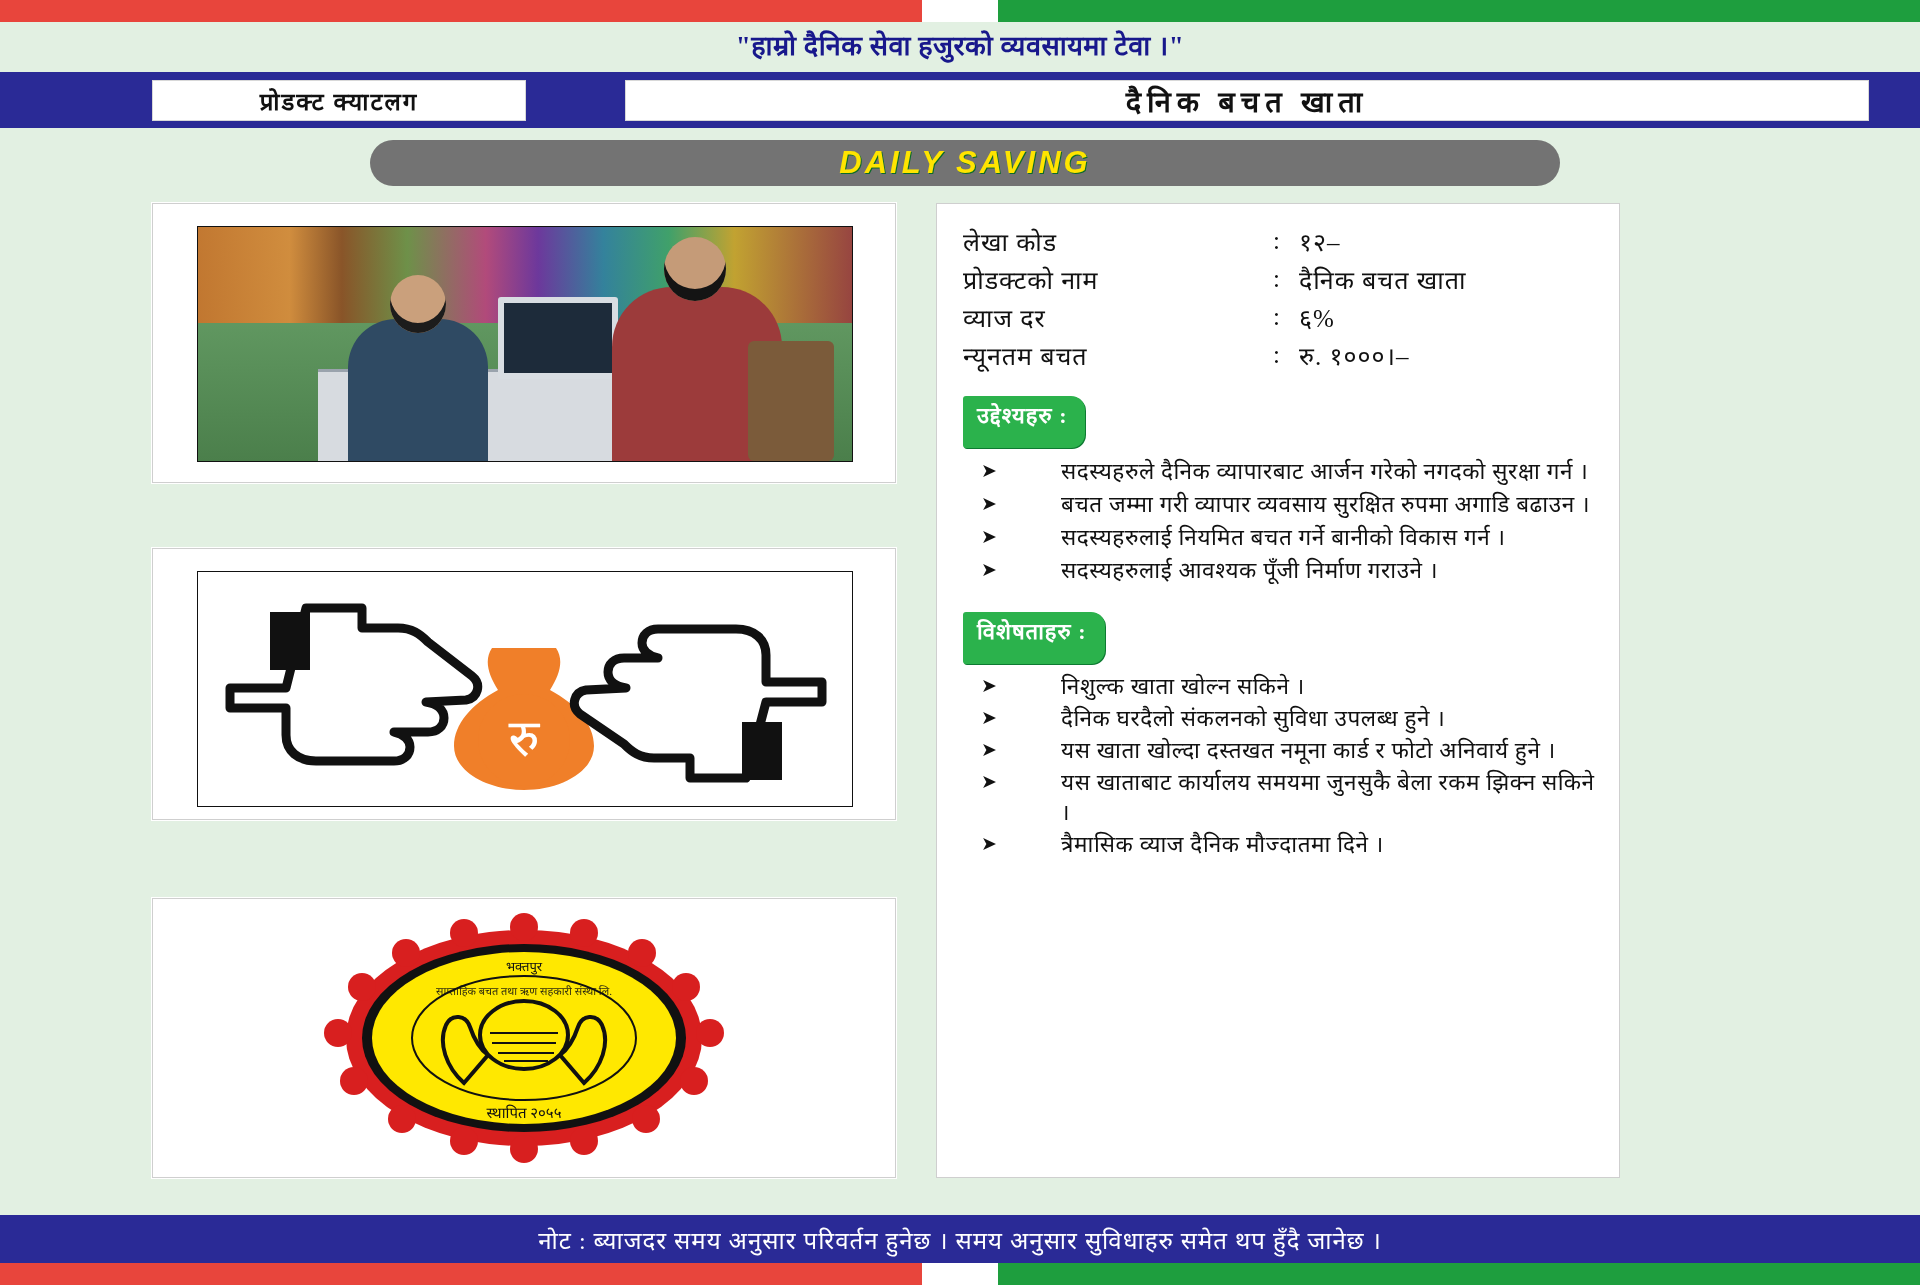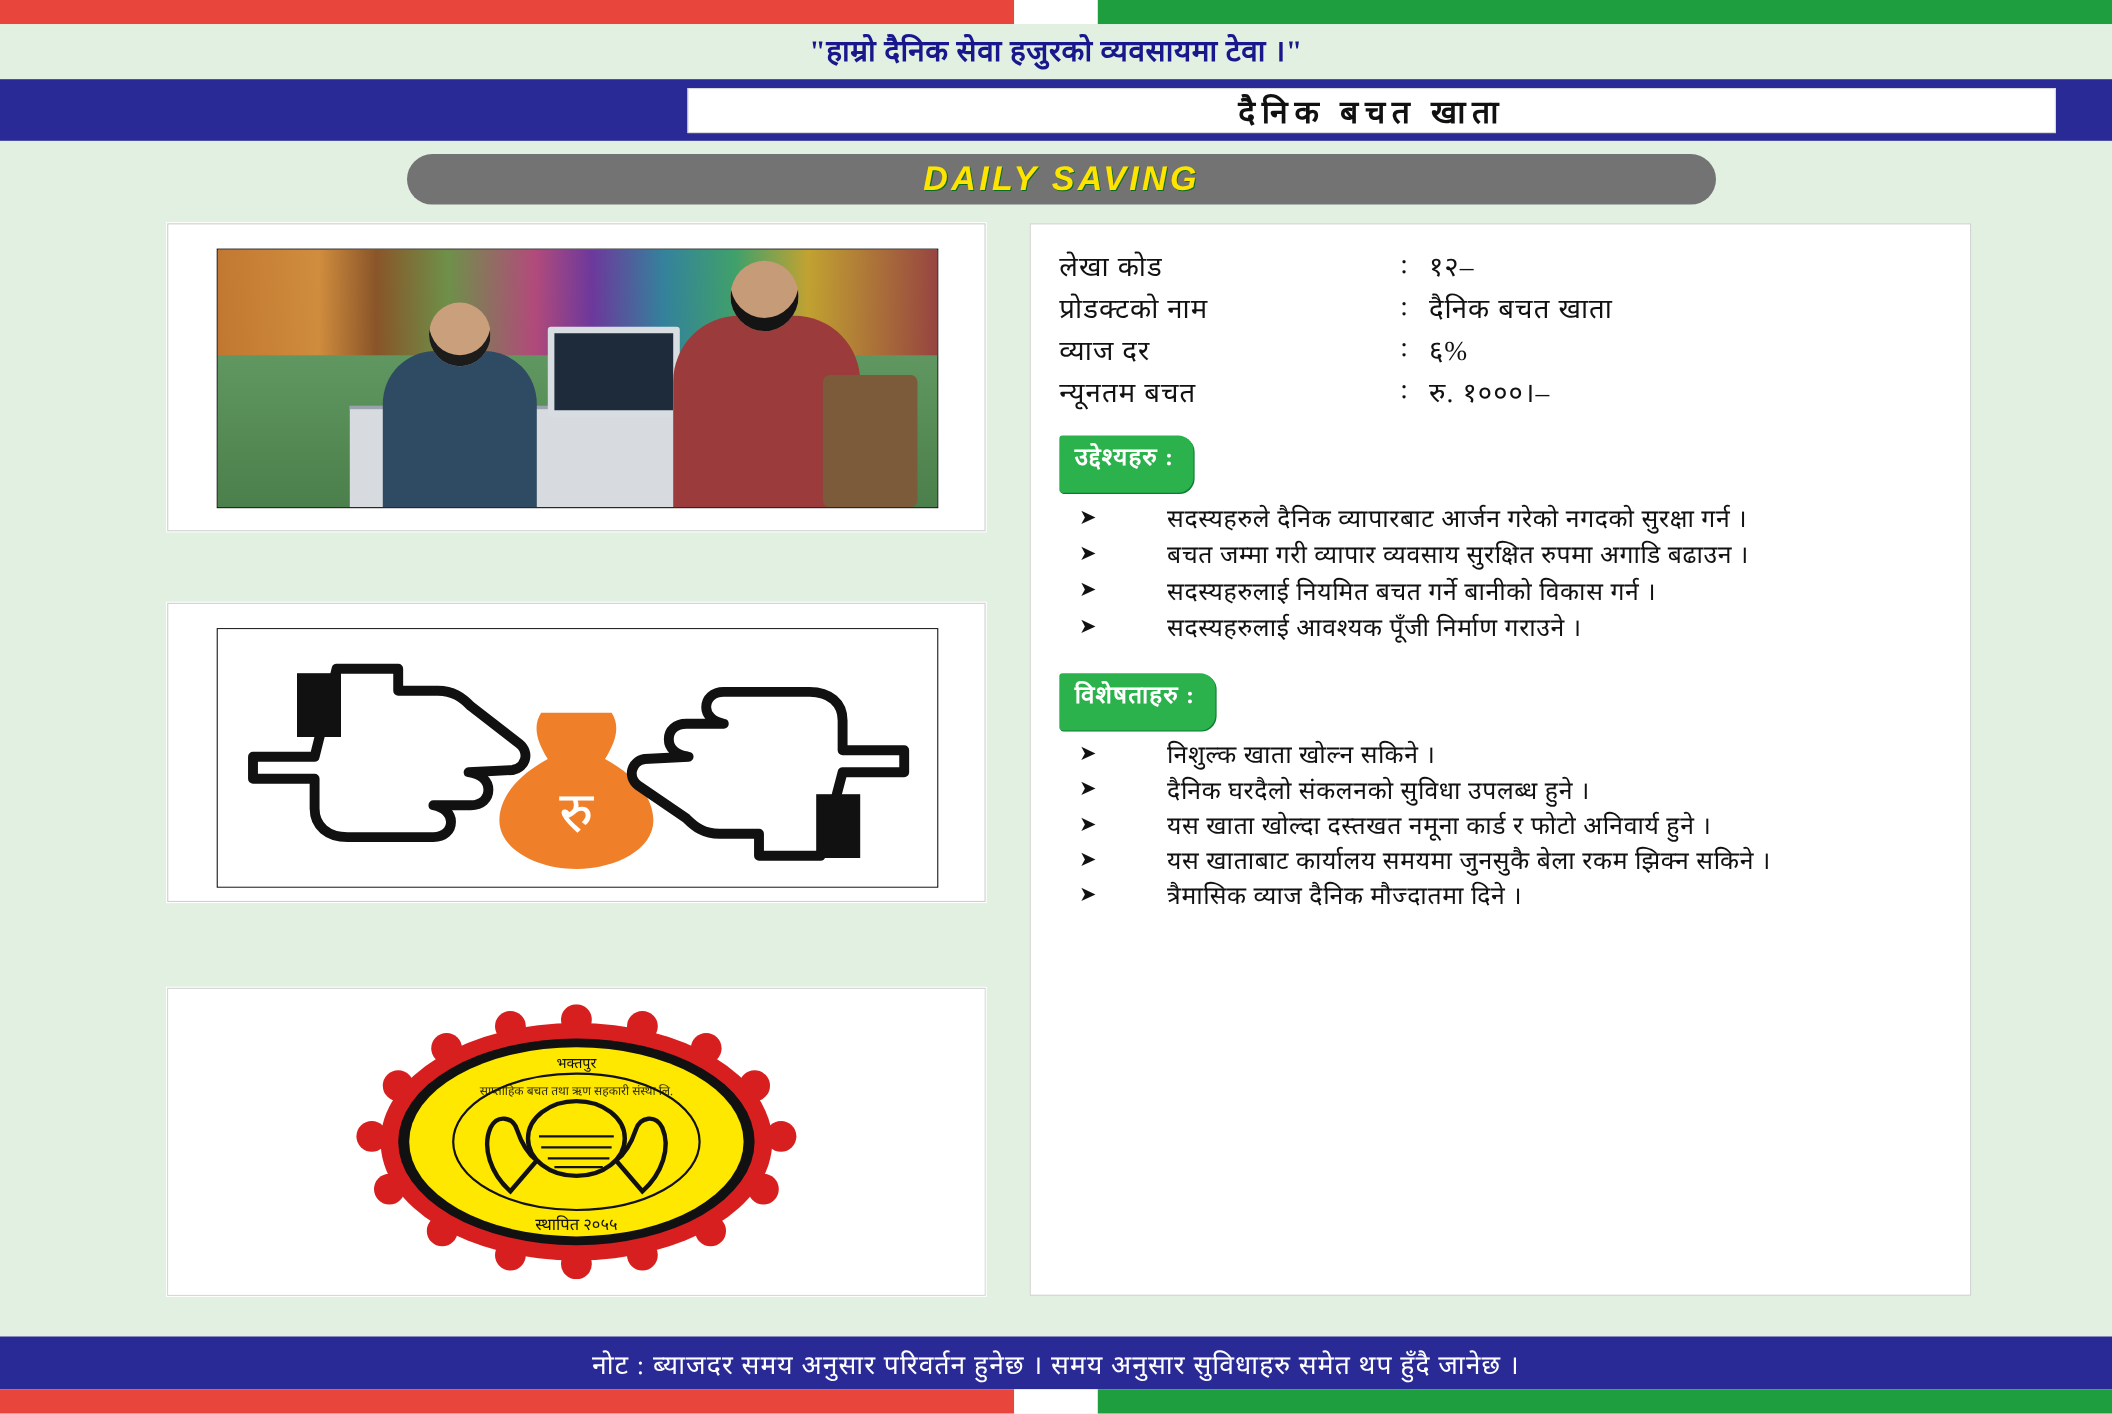--- a/index.html
+++ b/index.html
@@ -149,21 +149,21 @@
   
   .handicon { position: absolute; inset: 0; background: #fff; }
 
   
   .seal-wrap { position: absolute; inset: 0; background: #fff;
     display:flex; align-items:center; justify-content:center; }
 
   
   .panel {
     position: absolute; left: 936px; top: 203px;
-    width: 856px; height: 975px;
+    width: 684px; height: 975px;
     background: #ffffff;
     border: 1px solid #cfcfcf;
     padding: 18px 22px 10px 26px;
   }
   .kv-table { width: 100%; border-collapse: collapse; }
   .kv-table td {
     font-family: "Liberation Serif", serif;
     font-size: 25px;
     color: #111;
     padding: 2px 0;
@@ -234,20 +234,21 @@
     <div class="seg red"></div>
     <div class="seg white"></div>
     <div class="seg green"></div>
   </div>
 
   <div class="slogan-band">
     <div class="slogan">"हाम्रो दैनिक सेवा हजुरको व्यवसायमा टेवा ।"</div>
   </div>
 
   <div class="navy-strip"></div>
+  <div class="chip chip-catalog">प्रोडक्ट क्याटलग</div>
   <div class="chip chip-title">दैनिक बचत खाता</div>
 
   <div class="ribbon">
     <span>DAILY SAVING</span>
   </div>
 
   <div class="card card-photo">
     <div class="inner-frame">
       <div class="photo">
         <div class="shelf"></div>

